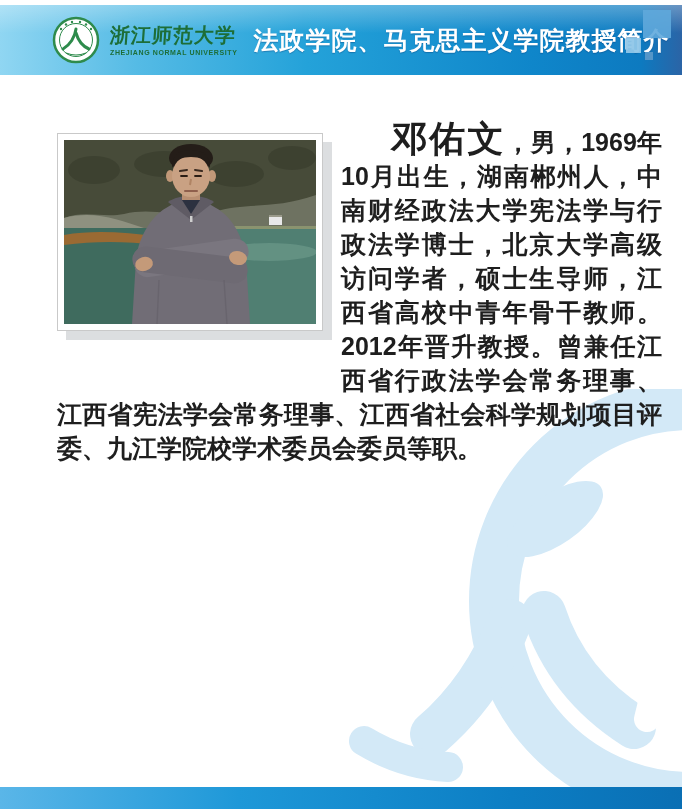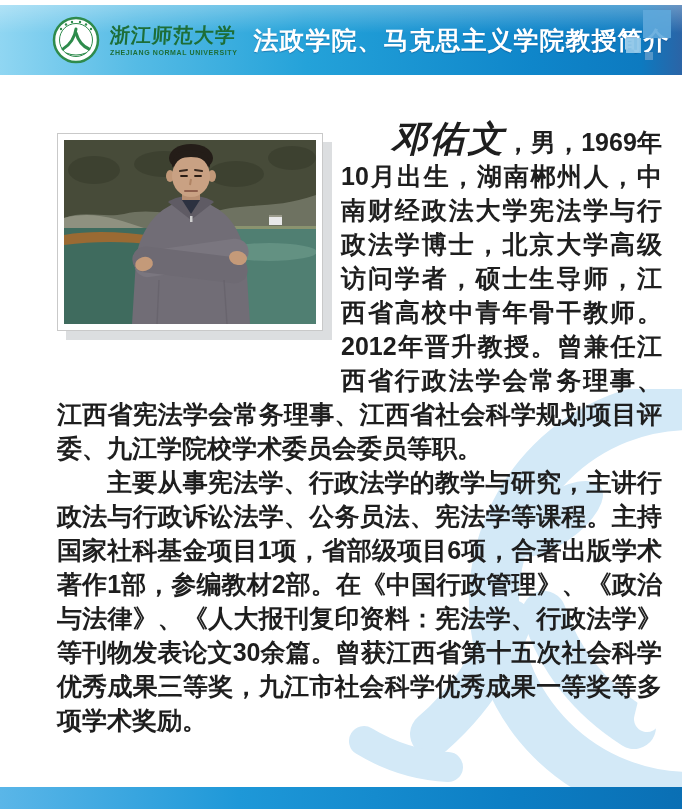--- a/index.html
+++ b/index.html
@@ -36,21 +36,21 @@
     font-size:25px;line-height:34px;color:#1e1e1e;font-weight:600;
     text-align:justify;
   }
   .content p{margin:0;text-indent:2em;}
   .photo-wrap{
     float:left;width:266px;margin:12px 18px 45px 0;
     background:#ffffff;border:1px solid #c9c9c9;padding:6px;box-sizing:border-box;
     box-shadow:9px 9px 0 #dcdee0;
   }
   .photo-wrap svg{display:block;width:252px;height:184px;}
-  .prof-name{font-size:36px;font-weight:800;line-height:1;letter-spacing:2px;font-style:italic;}
+  .prof-name{font-size:36px;font-weight:800;line-height:1;letter-spacing:2px;}
   
   .watermark{position:absolute;right:0;bottom:20px;width:430px;height:400px;z-index:0;}
   
   .footer-bar{
     position:absolute;left:0;bottom:0;width:682px;height:22px;z-index:3;
     background:linear-gradient(90deg,#5ab6e8 0%,#1e98d8 35%,#0c7ec4 75%,#0a6fb4 100%);
   }
 </style>
 </head>
 <body>
@@ -145,18 +145,17 @@
         <rect x="68" y="112" width="116" height="26" rx="13" fill="#6e6a73" transform="rotate(7 127 125)"></rect>
         <ellipse cx="80" cy="124" rx="9" ry="7" fill="#c49a79" transform="rotate(-15 80 124)"></ellipse>
         <ellipse cx="174" cy="118" rx="9" ry="7" fill="#c49a79" transform="rotate(12 174 118)"></ellipse>
         <g stroke="#615d66" stroke-width="1.5" opacity="0.5">
           <line x1="95" y1="140" x2="93" y2="184"></line>
             <line x1="160" y1="140" x2="163" y2="184"></line>
         </g>
       </svg>
     </div>
     <p><span class="prof-name">邓佑文</span><span>，男，1969年10月出生，湖南郴州人，中南财经政法大学宪法学与行政法学博士，北京大学高级访问学者，硕士生导师，江西省高校中青年骨干教师。2012年晋升教授。曾兼任江西省行政法学会常务理事、江西省宪法学会常务理事、江西省社会科学规划项目评委、九江学院校学术委员会委员等职。</span></p>
-    <p>主要从事宪法学、行政法学的教学与研究，主讲行政法与行政诉讼法学、公务员法、宪法学等课程。主持国家社科基金项目1项，省部级项目6项，合著出版学术著作1部，参编教材2部。在《中国行政管理》、《政治与法律》、《人大报刊复印资料：宪法学、行政法学》等刊物发表论文30余篇。曾获江西省第十五次社会科学优秀成果三等奖，九江市社会科学优秀成果一等奖等多项学术奖励。</p>
   </div>
 
   <div class="footer-bar"></div>
 
 </div>
 
 </body></html>

